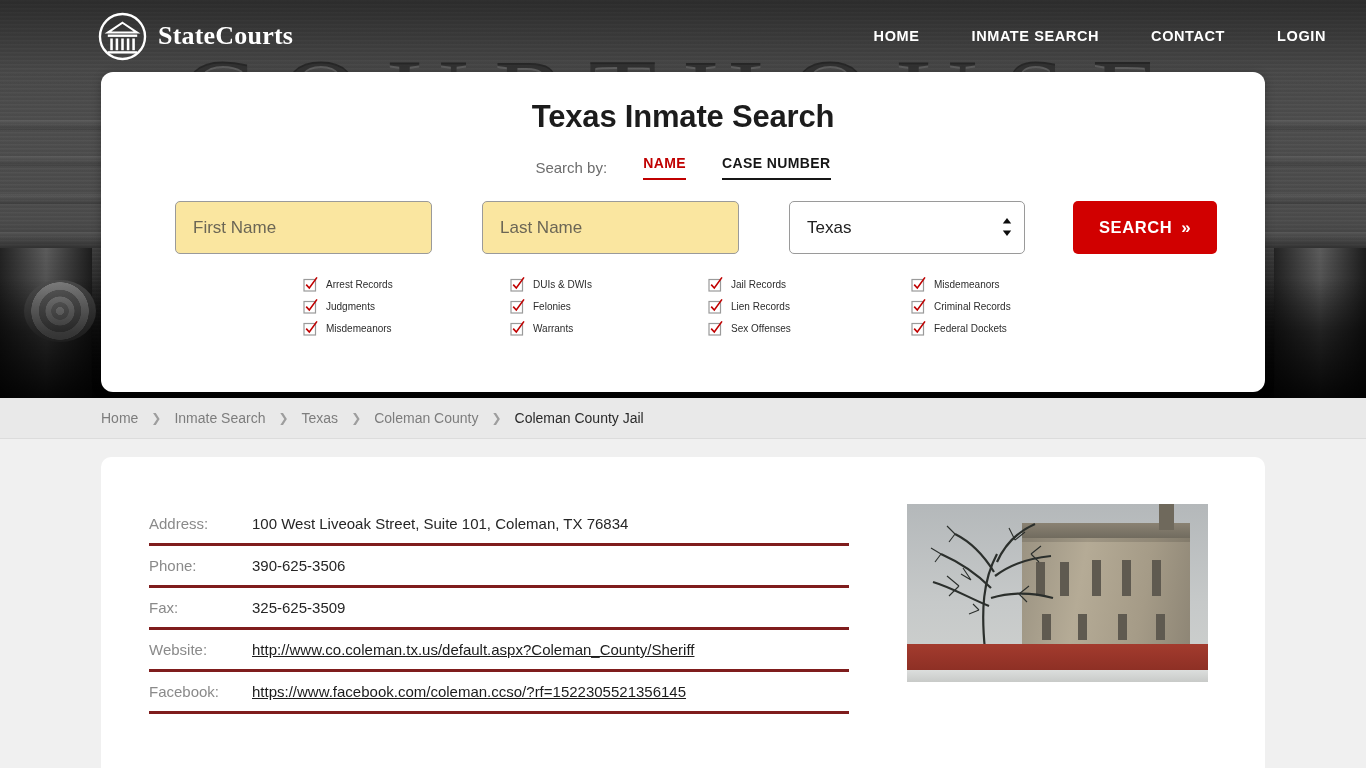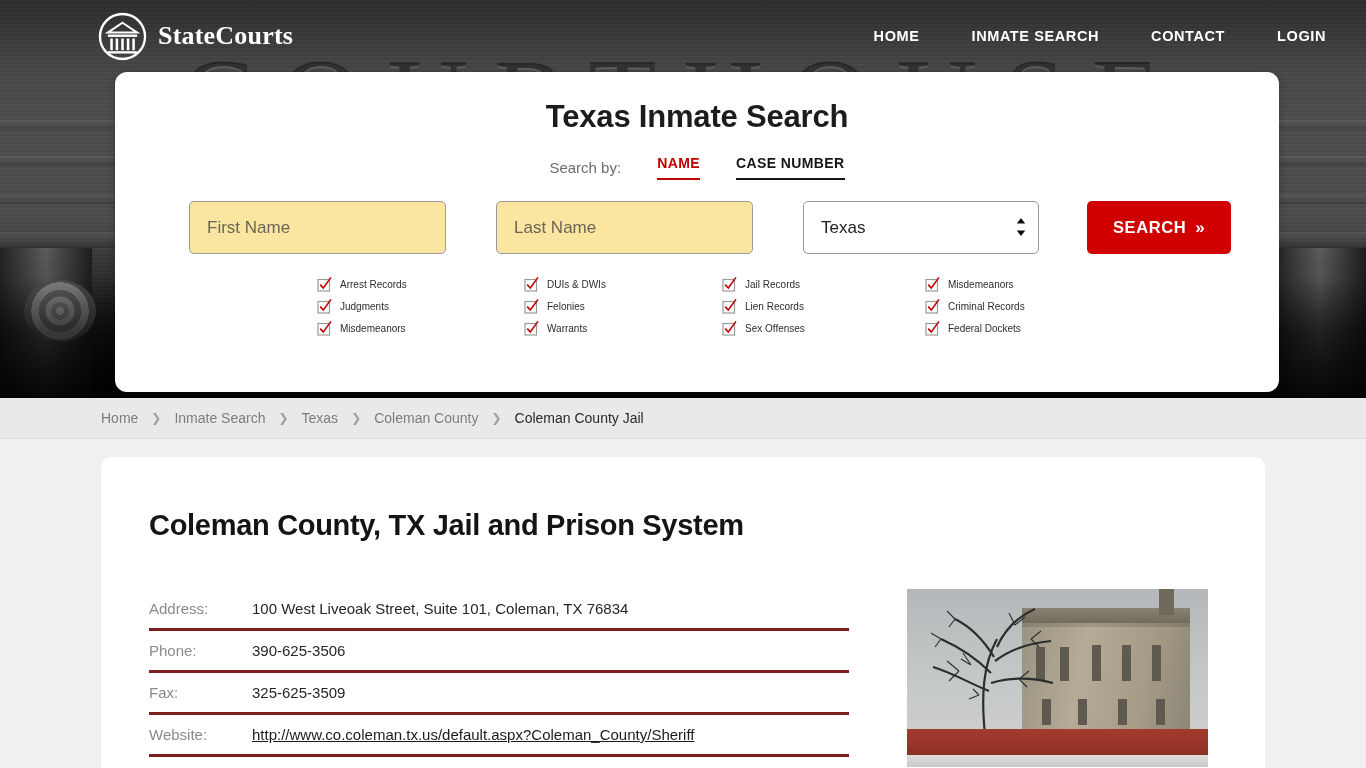--- a/index.html
+++ b/index.html
@@ -83,21 +83,21 @@
   }
   .mainnav { margin-left: auto; display: flex; align-items: center; gap: 52px; }
   .mainnav a {
     color: #ffffff; text-decoration: none;
     font-size: 14.5px; font-weight: bold; letter-spacing: .6px;
   }
 
   
   .search-card {
     position: absolute;
-    left: 115px; top: 72px;
+    left: 101px; top: 72px;
     width: 1164px; height: 320px;
     background: #ffffff;
     border-radius: 12px;
     z-index: 6;
     box-shadow: 0 2px 10px rgba(0,0,0,.25);
   }
   .search-title {
     text-align: center;
     font-size: 31px;
     font-weight: bold;
@@ -441,21 +441,20 @@
   <a href="#">Inmate Search</a>
   <span class="crumb-sep">❯</span>
   <a href="#">Texas</a>
   <span class="crumb-sep">❯</span>
   <a href="#">Coleman County</a>
   <span class="crumb-sep">❯</span>
   <span class="cur">Coleman County Jail</span>
 </div>
 
 <div class="content-card">
-  <h2 class="content-title">Coleman County, TX Jail and Prison System</h2>
 
   <div class="content-body">
     <table class="info-table">
       <tbody>
         <tr>
           <td class="k">Address:</td>
           <td class="v">100 West Liveoak Street, Suite 101, Coleman, TX 76834</td>
         </tr>
         <tr>
           <td class="k">Phone:</td>

